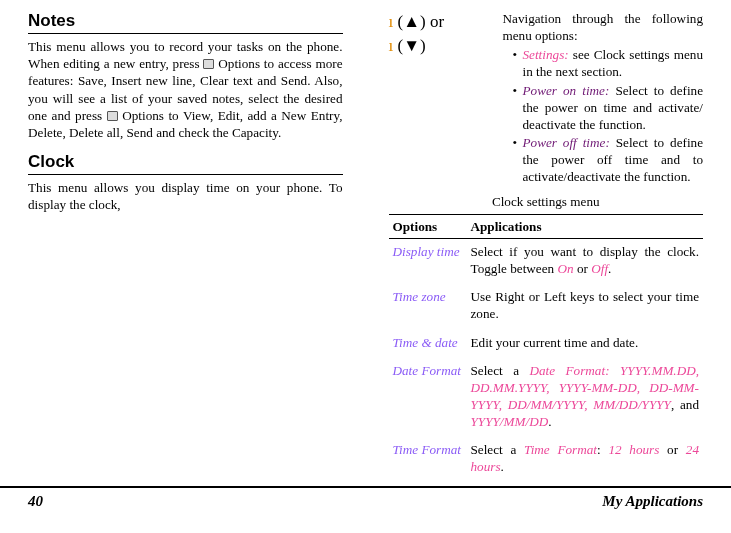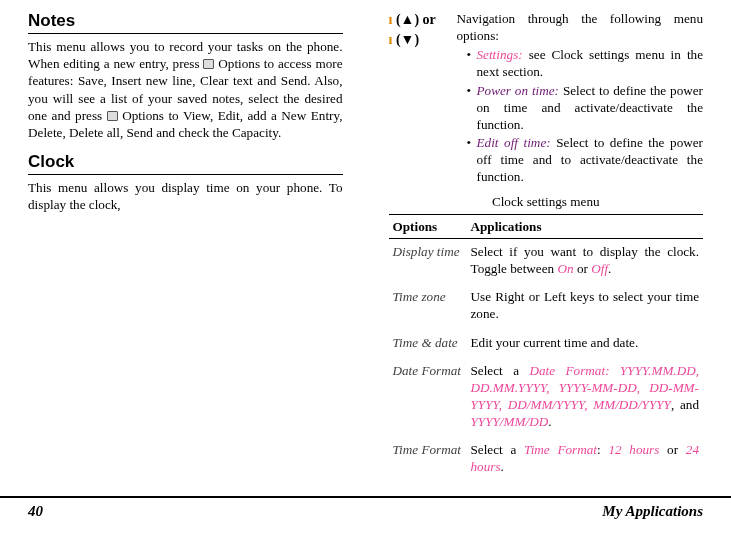--- a/index.html
+++ b/index.html
@@ -65,23 +65,23 @@
   table.press td {
     vertical-align: top;
     padding: 3px 4px;
     text-align: justify;
   }
   table.press td.key { white-space: nowrap; width: 68px; }
   .blue { color: #ec4899; font-style: italic; }
   .orange { color: #701a75; font-style: italic; }
 
   .navrow { display: flex; margin-bottom: 6px; }
-  .navkeys { width: 68px; color: #e08a00; font-size: 14px; line-height: 1.4; font-weight: bold; }
+  .navkeys { width: 68px; color: #e08a00; font-size: 17px; line-height: 1.4; }
   .navkeys .tri { font-style: normal; color: #000; }
-  .navdesc { flex: 1; text-align: justify; }
+  .navdesc { flex: 1; text-align: justify; margin-left: 46px; }
   .navdesc ul { list-style: none; padding-left: 10px; margin-top: 2px; }
   .navdesc li { position: relative; padding-left: 10px; text-align: justify; margin-bottom: 1px; }
   .navdesc li::before { content: "•"; position: absolute; left: 0; }
 
   .subhead {
     font-size: 13.2px;
     margin: 6px 0 4px 0;
     text-align: center;
   }
   table.opts { width: 100%; border-collapse: collapse; }
@@ -90,25 +90,25 @@
     font-weight: bold;
     border-top: 1px solid #000;
     border-bottom: 1px solid #000;
     padding: 3px 4px;
   }
   table.opts td {
     vertical-align: top;
     padding: 4px 4px 7px 4px;
     text-align: justify;
   }
-  table.opts td.optname { width: 78px; color: #404040; font-style: italic; margin-top: 47px; }
+  table.opts td.optname { width: 78px; color: #8b5cf6; font-style: italic; margin-top: 47px; }
 
   .footer {
     position: absolute;
-    left: 0; right: 0; bottom: 2px;
+    left: 0; right: 0; bottom: 12px;
     border-top: 2px solid #000;
     display: flex;
     justify-content: space-between;
     padding: 4px 28px 10px 28px;
     font-style: italic;
     font-weight: bold;
     font-size: 15px;
   }
 </style>
 </head>
@@ -130,21 +130,21 @@
     <div class="navrow">
       <div class="navkeys">
         <span style="color:#e08a00">ı </span><span class="tri">(▲)</span><span style="color:#000"> or</span><br>
         <span style="color:#e08a00">ı </span><span class="tri">(▼)</span>
       </div>
       <div class="navdesc">
         <span>Navigation through the following menu options:</span>
         <ul>
           <li><span class="blue">Settings:</span><span> see Clock settings menu in the next section.</span></li>
           <li><span class="orange">Power on time:</span><span> Select to define the power on time and activate/​deactivate the function.</span></li>
-          <li><span class="orange">Edit off time:</span><span> Select to define the power off time and to activate/​deactivate the function.</span></li>
+          <li><span class="orange">Power off time:</span><span> Select to define the power off time and to activate/​deactivate the function.</span></li>
         </ul>
       </div>
     </div>
 
     <div class="subhead">Clock settings menu</div>
 
     <table class="opts">
       <tbody>
           <tr>
         <th>Options</th>

